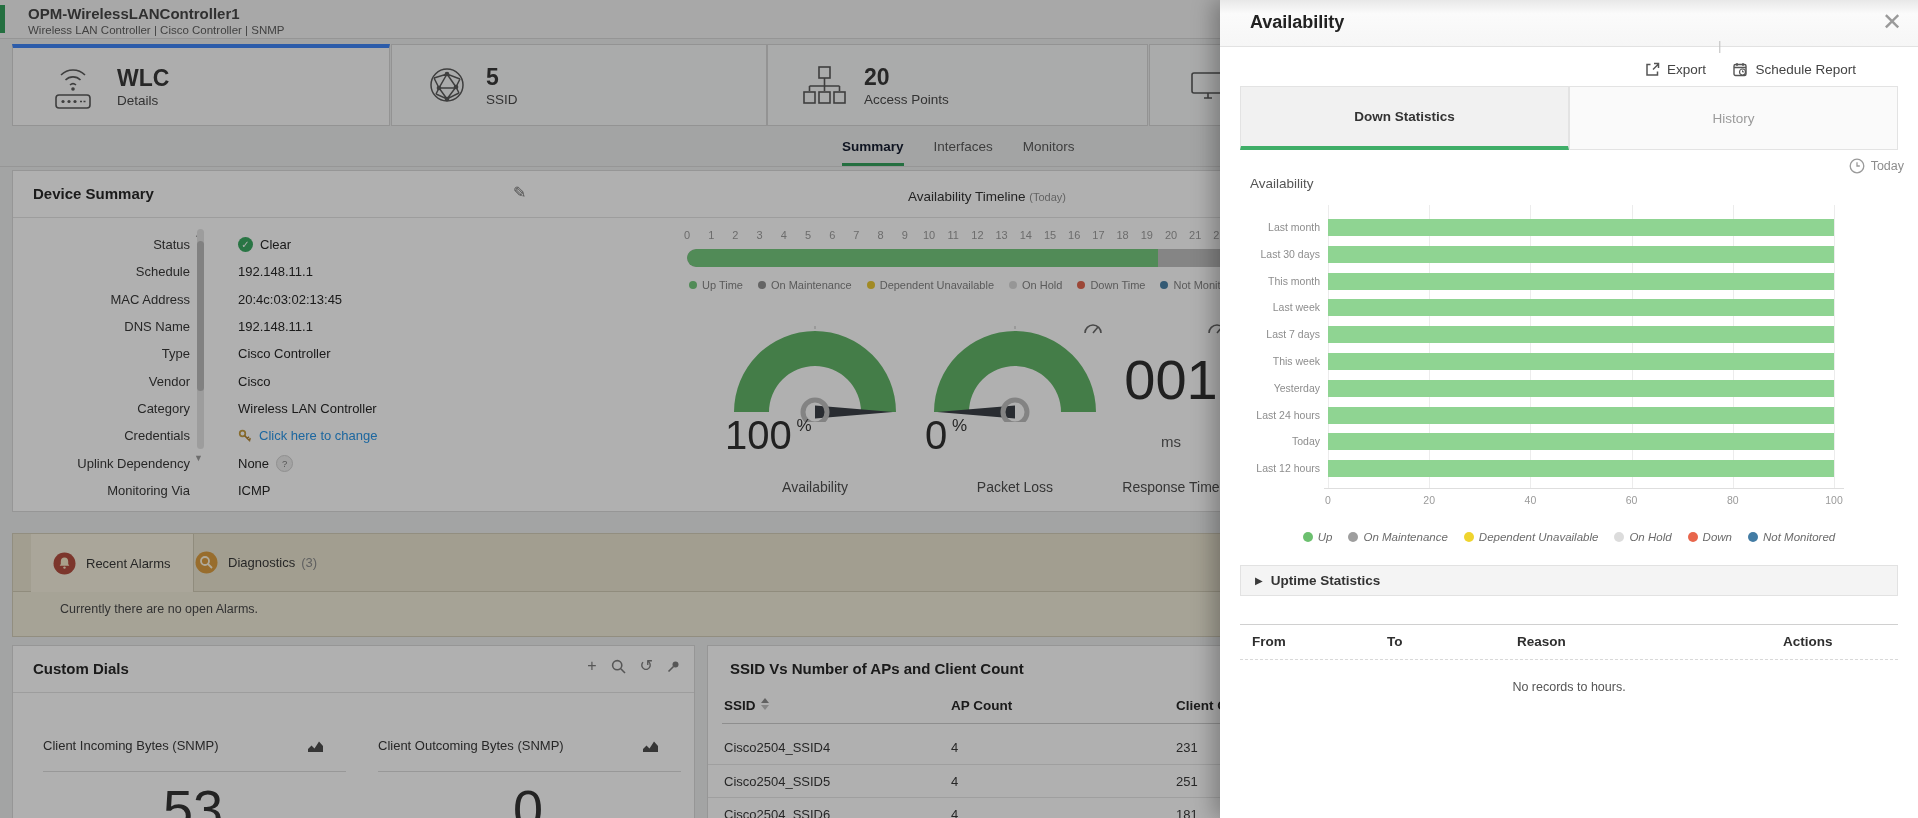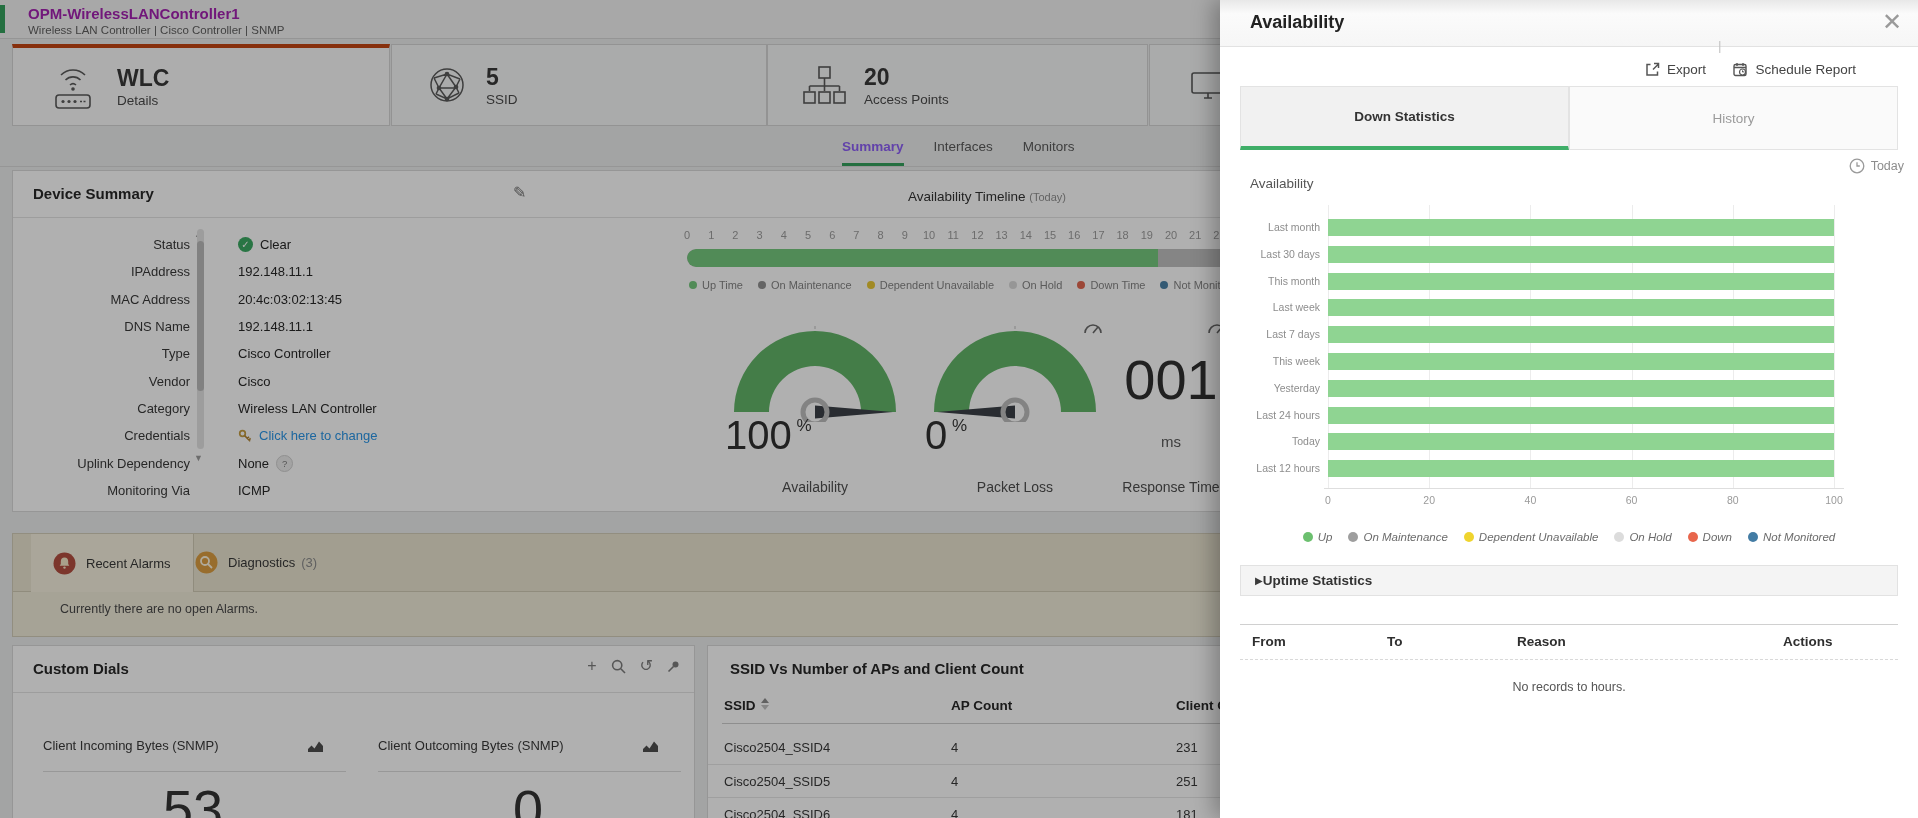--- a/index.html
+++ b/index.html
@@ -4,33 +4,33 @@
 <style>
   html,body{margin:0;padding:0;background:#555;}
   #canvas{position:relative;width:1918px;height:818px;overflow:hidden;background:#eceeee;
           font-family:"Liberation Sans","DejaVu Sans",sans-serif;}
   .abs{position:absolute;}
 
   
   #app{position:absolute;inset:0;background:#eceeee;}
   #topbar{position:absolute;left:0;top:0;width:100%;height:38px;background:#f4f4f4;border-bottom:1px solid #d7d7d7;}
   #topbar .tag{position:absolute;left:0;top:5px;width:5px;height:28px;background:#2f9e59;}
-  #topbar .ttl{position:absolute;left:28px;top:5px;font-size:15px;font-weight:700;color:#a21caf;}
+  #topbar .ttl{position:absolute;left:28px;top:5px;font-size:15px;font-weight:700;color:#404040;}
   #topbar .sub{position:absolute;left:28px;top:24px;font-size:11.5px;color:#5a5a5a;}
 
   .scard{position:absolute;top:44px;height:82px;background:#f7f8f8;border:1px solid #d4d4d4;box-sizing:border-box;display:flex;align-items:center;cursor:pointer;}
-  .scard.active{background:#fbfbfb;border-top:4px solid #c2410c;}
+  .scard.active{background:#fbfbfb;border-top:4px solid #3b82f6;}
   .scard .ic{margin-left:34px;margin-right:18px;}
   .scard .t1{font-size:23px;font-weight:700;color:#333;line-height:26px;}
   .scard .t2{font-size:13.5px;color:#454545;margin-top:2px;}
 
   #rule166{position:absolute;left:0;top:166px;width:100%;height:1px;background:#d8d8d8;}
   #main-tabs{position:absolute;left:842px;top:139px;display:flex;gap:30px;font-size:13.5px;color:#555;}
   #main-tabs .mtab{padding-bottom:9px;cursor:pointer;}
-  #main-tabs .mtab.active{color:#8b5cf6;font-weight:700;border-bottom:3px solid #2f9e59;}
+  #main-tabs .mtab.active{color:#0f172a;font-weight:700;border-bottom:3px solid #2f9e59;}
 
   .card{position:absolute;background:#ffffff;border:1px solid #d9d9d9;box-sizing:border-box;overflow:hidden;}
   .card-h{position:absolute;left:0;top:0;width:100%;height:46px;border-bottom:1px solid #e3e3e3;}
   .card-title{position:absolute;left:20px;top:14px;font-size:15px;font-weight:700;color:#222;}
 
   
   #ds-rows{position:absolute;left:12px;top:60px;width:560px;}
   .dsrow{height:27.3px;display:flex;align-items:center;}
   .dsrow .lbl{width:165px;text-align:right;font-size:13px;color:#333;}
   .dsrow .val{margin-left:48px;font-size:13px;color:#222;display:flex;align-items:center;gap:7px;}
@@ -109,21 +109,21 @@
   .brow{position:absolute;left:0;width:680px;height:26.8px;}
   .brow .cat{position:absolute;left:0;top:7px;width:100px;text-align:right;font-size:10.5px;color:#8d8d8d;}
   .brow .bar{position:absolute;left:108px;top:5px;height:17px;background:#8fd492;}
   .xtick{position:absolute;top:494px;transform:translateX(-50%);font-size:10.5px;color:#9a9a9a;}
   #p-legend{position:absolute;left:0;top:531px;width:698px;display:flex;justify-content:center;gap:16px;}
   #p-legend .leg-it{font-size:11.5px;color:#6b6b6b;font-style:italic;}
   #p-legend .dot{width:10px;height:10px;}
 
   #p-accordion{position:absolute;left:20px;top:565px;width:658px;height:31px;background:#f4f4f4;border:1px solid #e2e2e2;box-sizing:border-box;display:flex;align-items:center;cursor:pointer;}
   #p-accordion .arr{margin-left:14px;font-size:10px;color:#3a3a3a;}
-  #p-accordion .albl{margin-left:0;font-size:13.5px;font-weight:700;color:#333;}
+  #p-accordion .albl{margin-left:8px;font-size:13.5px;font-weight:700;color:#333;}
 
   #p-table{position:absolute;left:20px;top:624px;width:658px;}
   #p-table .hdr{position:relative;height:34px;border-top:1px solid #d0d0d0;border-bottom:1px dashed #d9d9d9;}
   #p-table .hc{position:absolute;top:9px;font-size:13.5px;font-weight:700;color:#2f2f2f;}
   #p-empty{position:absolute;left:0;top:680px;width:698px;text-align:center;font-size:12.5px;color:#555;}
 
   svg{display:block;}
 </style>
 </head>
 <body>
@@ -214,21 +214,21 @@
 
       <div id="ds-rows">
           <div class="dsrow">
        <span class="lbl">Status</span>
        <span class="val">
               <span class="chk">✓</span>
               <span>Clear</span>
             </span>
           </div>
           <div class="dsrow">
-       <span class="lbl">IPAddress</span>
+       <span class="lbl">Schedule</span>
        <span class="val">
               <span>192.148.11.1</span>
             </span>
           </div>
           <div class="dsrow">
        <span class="lbl">MAC Address</span>
        <span class="val">
               <span>20:4c:03:02:13:45</span>
             </span>
           </div>

